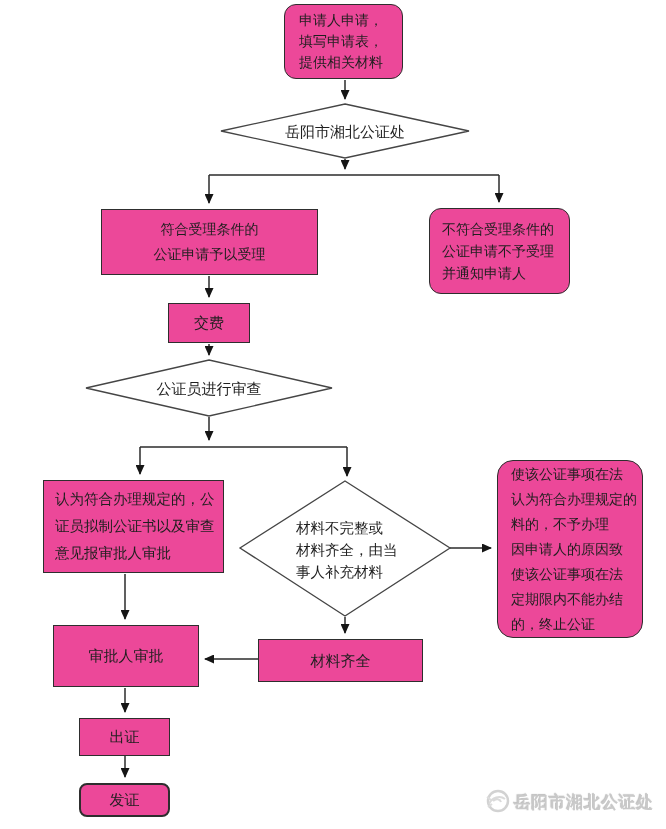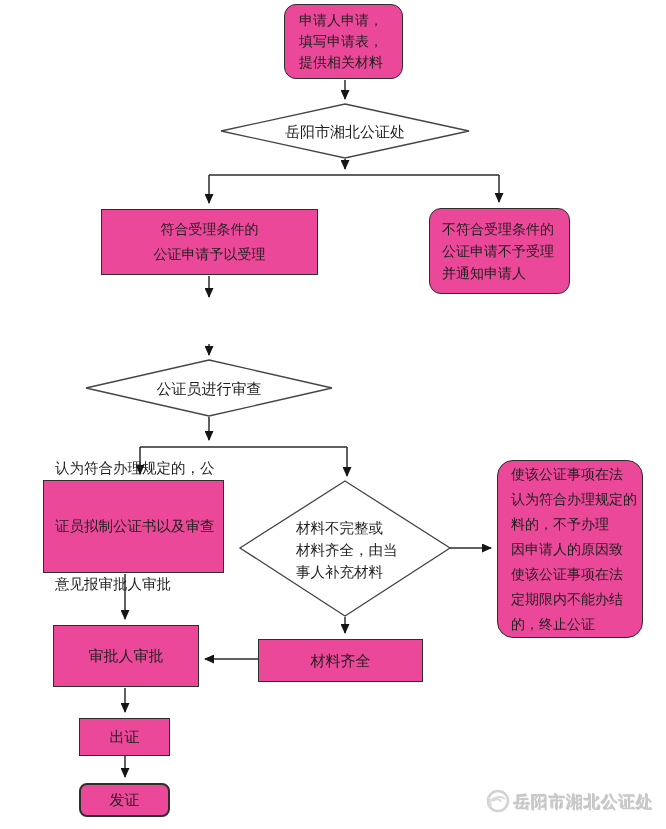--- a/index.html
+++ b/index.html
@@ -21,21 +21,21 @@
   .rounded-lg { border-radius:16px; }
   .short { font-size:15px; }
   .dlabel { position:absolute; text-align:center; font-size:15px; }
   .dlabel.left { text-align:left; }
   .ln { display:block; white-space:nowrap; }
   
   #b-start   { left:284px; top:4px;  width:119px; height:75px; padding-left:14px; line-height:21px; }
   #b-accept  { left:101px; top:209px; width:217px; height:66px; line-height:25px; }
   #b-reject  { left:429px; top:208px; width:141px; height:86px; padding-left:12px; line-height:22px; }
   #b-pay     { left:168px; top:303px; width:82px;  height:40px; }
-  #b-draft   { left:43px;  top:480px; width:181px; height:93px; padding-left:11px; line-height:27px; font-size:14.5px;gap:31px; }
+  #b-draft   { left:43px;  top:480px; width:181px; height:93px; padding-left:11px; line-height:27px; font-size:14.5px; }
   #b-term    { left:497px; top:460px; width:146px; height:178px; padding-left:13px; line-height:25px; }
   #b-approve { left:53px;  top:625px; width:146px; height:62px; }
   #b-complete{ left:258px; top:639px; width:165px; height:43px; }
   #b-issue   { left:79px;  top:718px; width:91px;  height:38px; }
   #b-deliver { left:79px;  top:783px; width:91px;  height:34px; border-width:2px; }
   #l-review1 { left:246px; top:123px; width:198px; }
   #l-review2 { left:110px; top:380px; width:198px; }
   #l-incomplete { left:296px; top:517px; width:130px; line-height:22px; font-size:14.5px; }
   .watermark {
     position:absolute; left:514px; top:792px; font-size:16.5px; font-weight:bold;
@@ -94,20 +94,23 @@
     <span class="ln">符合受理条件的</span>
     <span class="ln">公证申请予以受理</span>
   </div>
 
   <div class="box rounded leftpad" id="b-reject">
     <span class="ln">不符合受理条件的</span>
     <span class="ln">公证申请不予受理</span>
     <span class="ln">并通知申请人</span>
   </div>
 
+  <div class="box center short" id="b-pay">
+    <span class="ln">交费</span>
+  </div>
 
   <div class="box leftpad" id="b-draft">
     <span class="ln">认为符合办理规定的，公</span>
     <span class="ln">证员拟制公证书以及审查</span>
     <span class="ln">意见报审批人审批</span>
   </div>
 
   <div class="box rounded-lg leftpad" id="b-term">
     <span class="ln">使该公证事项在法</span>
     <span class="ln">认为符合办理规定的</span>

